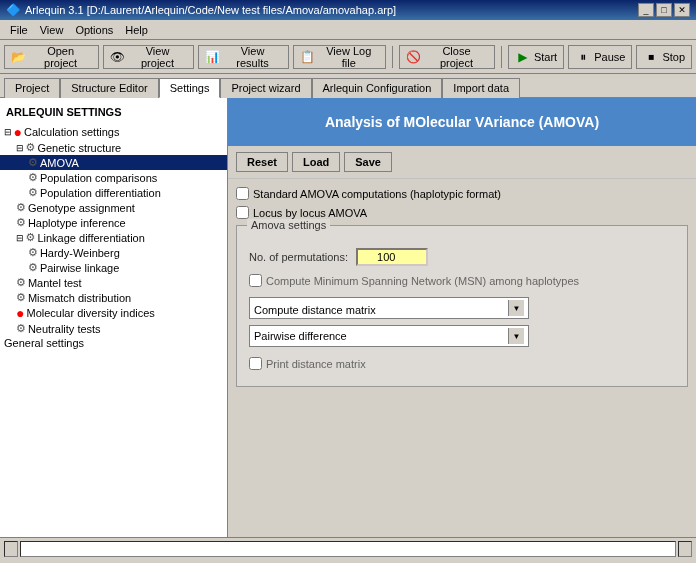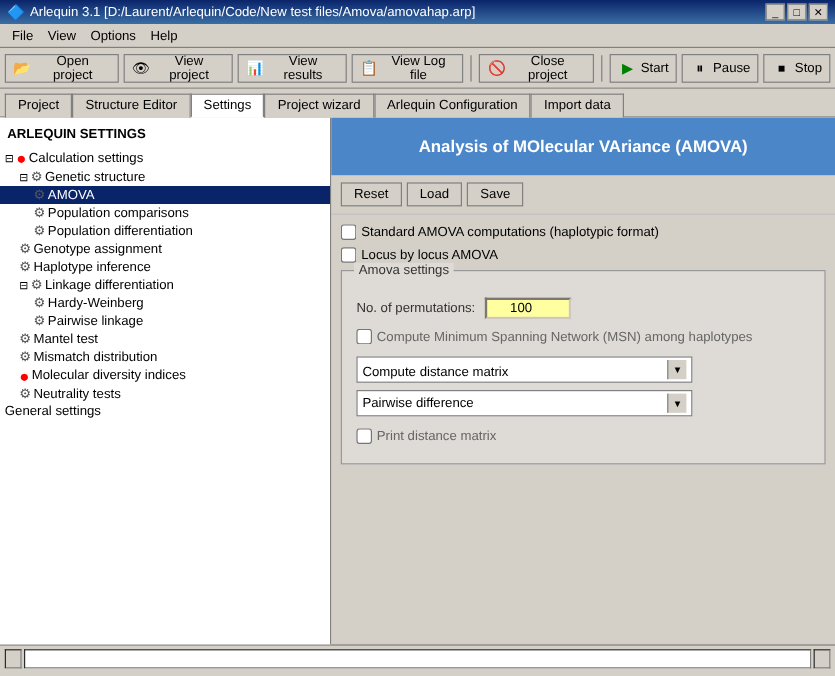--- a/index.html
+++ b/index.html
@@ -110,21 +110,21 @@
 
     
     #main-content {
       display: flex;
       height: calc(563px - 20px - 20px - 34px - 28px - 22px);
       background: #d4d0c8;
     }
 
     
     #sidebar {
-      width: 276px;
+      width: 228px;
       border-right: 1px solid #808080;
       background: white;
       overflow-y: auto;
       padding: 4px 0;
     }
 
     
     #right-panel {
       flex: 1;
       display: flex;
@@ -146,20 +146,21 @@
       display: flex;
       gap: 4px;
       border-bottom: 1px solid #c0c0c0;
     }
     .ctrl-btn {
       padding: 3px 10px;
       background: #d4d0c8;
       border: 1px solid #808080;
       cursor: pointer;
       font-size: 11px;
+      font-weight: bold;
     }
 
     
     #amova-panel {
       padding: 8px;
       flex: 1;
       overflow-y: auto;
     }
 
     .checkbox-row {

